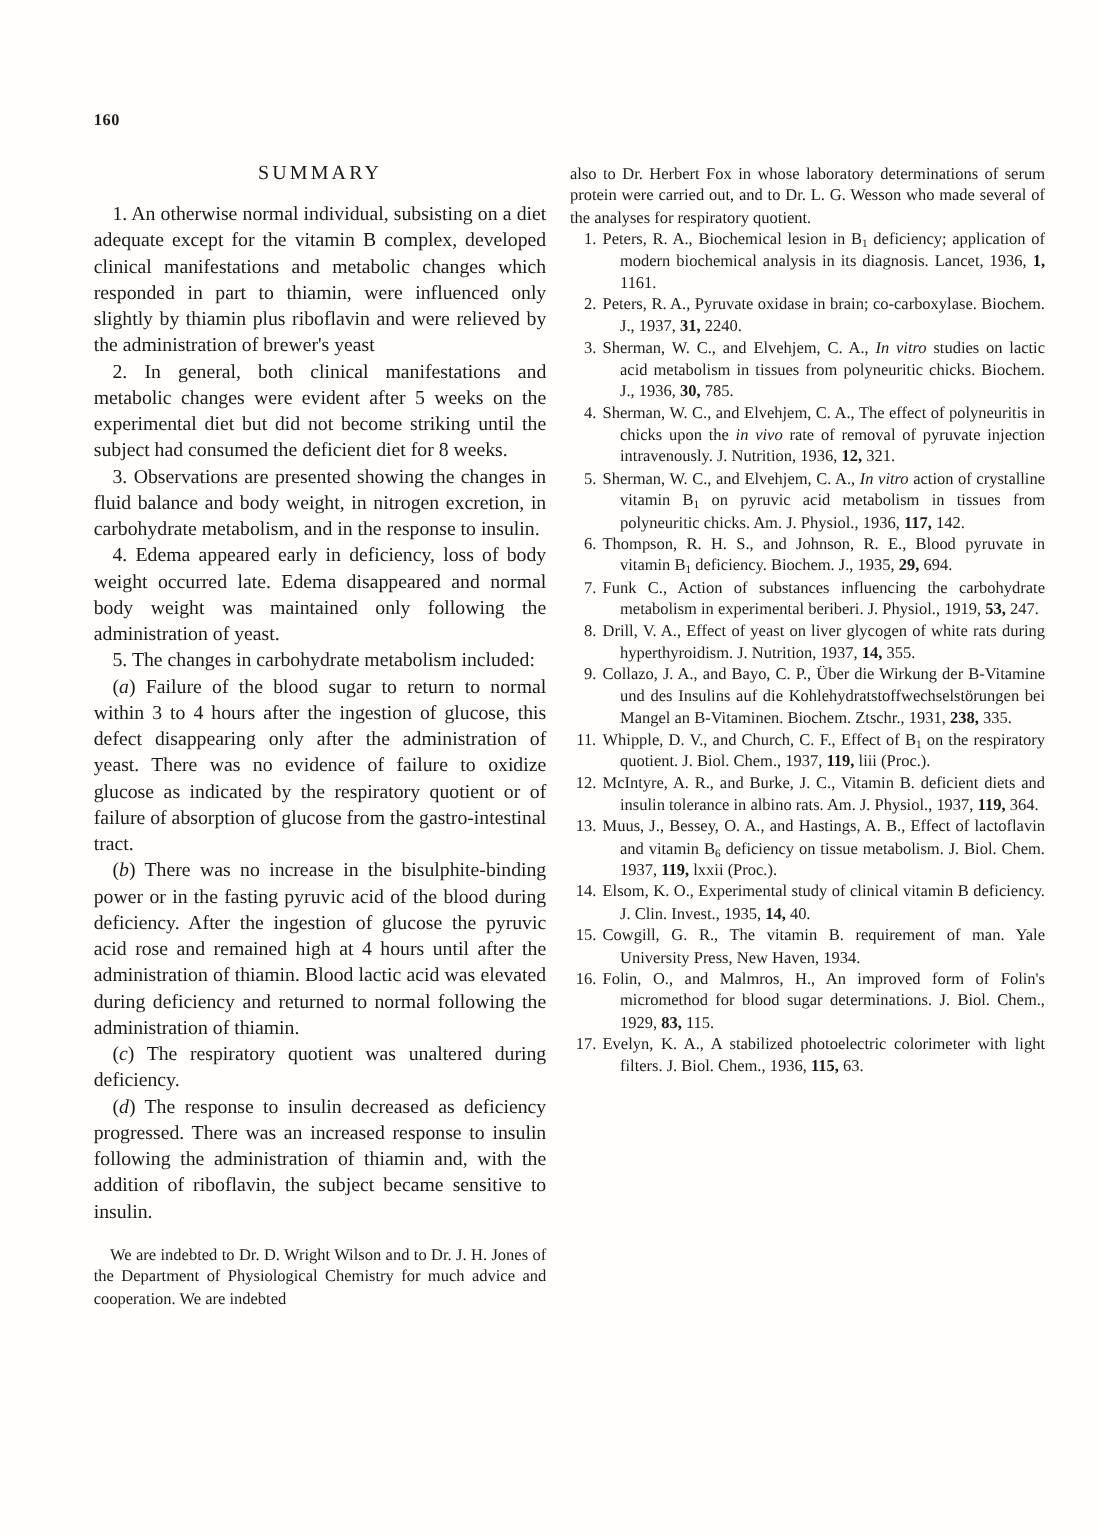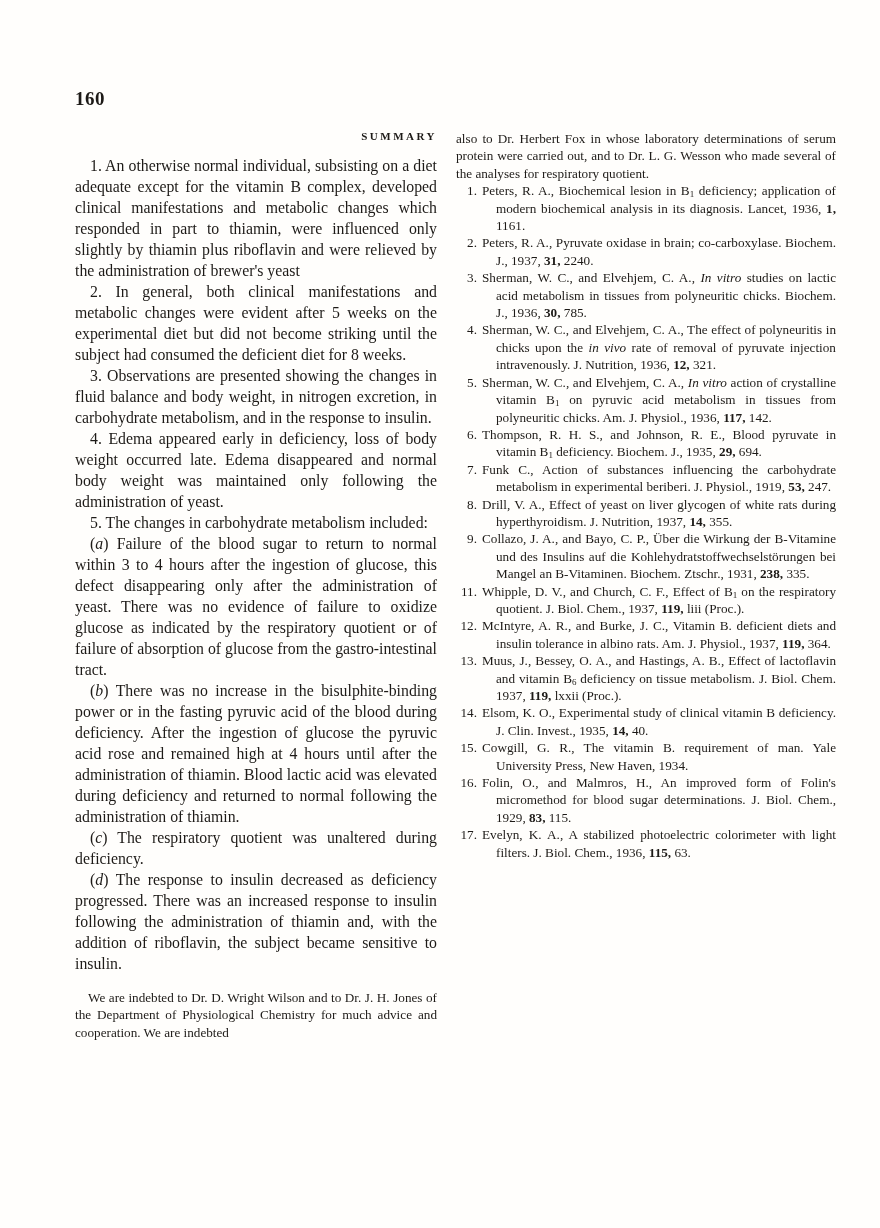--- a/index.html
+++ b/index.html
@@ -7,38 +7,38 @@
     position:relative;
     width:880px; height:1228px;
     background:#fffefc;
     color:#1d1a17;
     font-family:"Liberation Serif","DejaVu Serif",serif;
     overflow:hidden;
   }
   .header { position:absolute; top:88px; left:75px; right:44px; height:20px; }
   .pageno {
     position:absolute; left:0; top:0;
-    font-size:19px; font-weight:bold; letter-spacing:0.5px;
+    font-size:13px; font-weight:bold; letter-spacing:0.5px;
   }
   .runhead {
     display:block; text-align:center;
     font-size:12.5px; letter-spacing:1.3px;
     padding-left:30px;
     white-space:nowrap;
   }
   .cols {
     position:absolute; top:130px; left:75px; right:44px;
     display:flex; gap:19px;
   }
   .col-left  { width:362px; }
   .col-right { width:380px; }
 
   .sect-heading {
-    text-align:right;
-    font-size:11px; font-weight:bold; letter-spacing:2.5px;
+    text-align:center;
+    font-size:16px; font-weight:normal; letter-spacing:2.5px;
     margin:0 0 13px 0;
   }
   .body-para {
     margin:0;
     font-size:15.8px; line-height:21px;
     text-align:justify; text-indent:15px;font-family:Liberation Serif, serif;
   }
   .ack-para {
     margin:15px 0 0 0;
     font-size:13.2px; line-height:17.4px;

